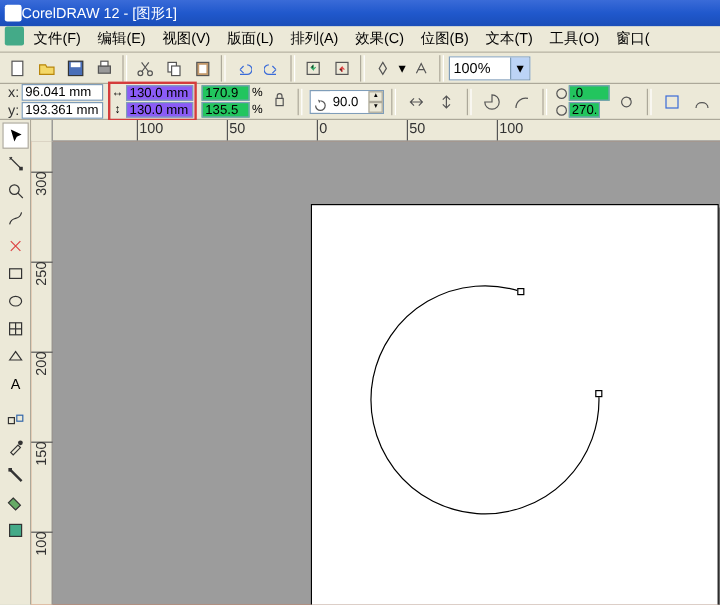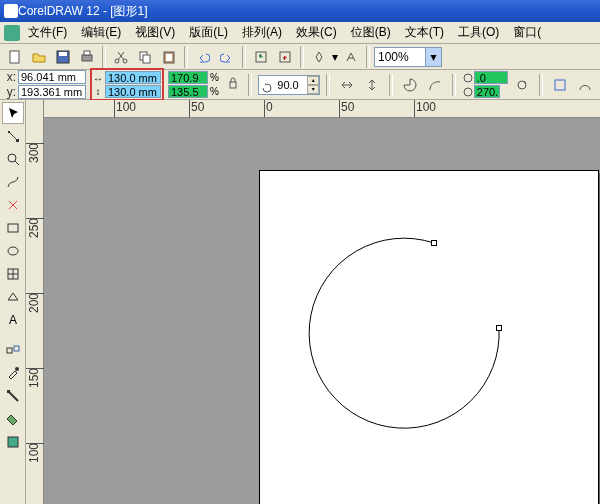--- a/index.html
+++ b/index.html
@@ -1,35 +1,35 @@
 <!DOCTYPE html>
 <html><head>
 <meta charset="utf-8">
 <style>
 *{margin:0;padding:0;box-sizing:border-box;font-family:"SimSun",sans-serif;font-size:12px}
 body{background:#ece9d8;width:600px;height:504px;overflow:hidden}
 .titlebar{background:linear-gradient(180deg,#3a6bd8 0%,#2058cc 50%,#1a4db8 100%);color:#fff;height:22px;display:flex;align-items:center;padding:0 4px;gap:0}
 .titlebar .ico{display:inline-block;width:14px;height:14px;background:#fff;border-radius:2px}
-.menubar{background:#ece9d8;height:22px;display:flex;align-items:center;padding:0 4px;gap:2px;border-bottom:1px solid #aca899}
+.menubar{background:#ece9d8;height:22px;display:flex;align-items:flex-start;padding:0 4px;gap:2px;border-bottom:1px solid #aca899}
 .menuitem{padding:2px 6px;cursor:default}
 .toolbar{background:#ece9d8;height:26px;display:flex;align-items:center;padding:2px 4px;gap:2px;border-bottom:1px solid #aca899}
 .btn{width:22px;height:22px;border:1px solid transparent;display:flex;align-items:center;justify-content:center;cursor:pointer}
 .sep{width:4px;height:22px;border-left:1px solid #aca899;border-right:1px solid #fff;margin:0 2px}
 .zoom-combo{display:flex;align-items:center;border:1px solid #7f9db9;background:#fff;height:20px}
 .zoom-combo input{border:none;width:50px;height:18px;padding:0 3px;outline:none}
 .zoom-combo .dd{width:16px;height:18px;background:#bcd4f6;border-left:1px solid #7f9db9;display:flex;align-items:center;justify-content:center}
 .propbar{background:#ece9d8;height:30px;display:flex;align-items:center;padding:2px 4px;gap:4px;border-bottom:1px solid #aca899}
 .coordbox{display:flex;flex-direction:column;gap:1px}
 .coordrow{display:flex;align-items:center;gap:2px}
 .coordrow .lbl{width:12px;text-align:right;color:#333}
 .coordrow input{border:1px solid #7f9db9;background:#fff;width:68px;height:14px;font-size:11px;padding:0 2px}
 .sizebox{border:2px solid #d43c3c;padding:1px;display:flex;flex-direction:column;gap:1px}
 .sizebox .row{display:flex;align-items:center;gap:2px}
 .sizebox .arr{width:10px;font-size:10px;text-align:center}
-.sizebox input{border:1px solid #7f9db9;background:#7dd3fc;width:56px;height:13px;font-size:11px;padding:0 2px}
+.sizebox input{border:1px solid #7f9db9;background:#8b5cf6;width:56px;height:13px;font-size:11px;padding:0 2px}
 .pctbox{display:flex;flex-direction:column;gap:1px}
 .pctbox .row{display:flex;align-items:center}
 .pctbox input{border:1px solid #7f9db9;background:#22c55e;width:40px;height:13px;font-size:11px;padding:0 2px}
 .pctbox .pct{font-size:10px;padding-left:2px}
 .lockbtn{width:20px;height:28px;display:flex;align-items:center;justify-content:center}
 .rotbox{display:flex;align-items:flex-end;border:1px solid #7f9db9;background:#fff;height:20px}
 .rotbox .ico{width:16px;display:flex;align-items:center;justify-content:center}
 .rotbox input{border:none;width:32px;height:18px;font-size:11px;padding:0 2px;outline:none}
 .rotbox .spin{width:12px;display:flex;flex-direction:column}
 .rotbox .spin div{height:9px;background:#ece9d8;border:1px solid #aca899;font-size:6px;text-align:center;line-height:7px}

